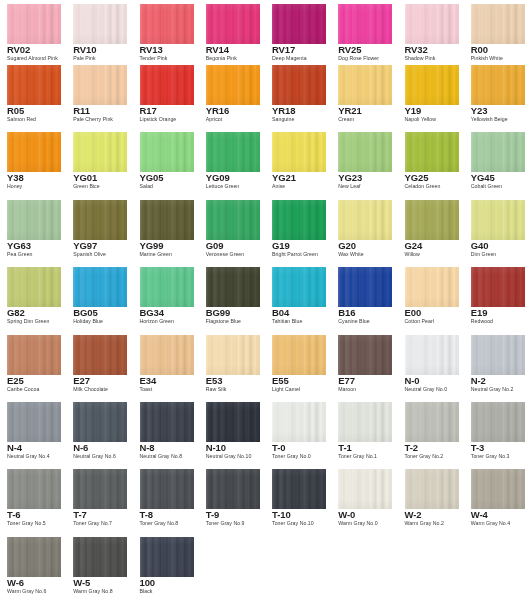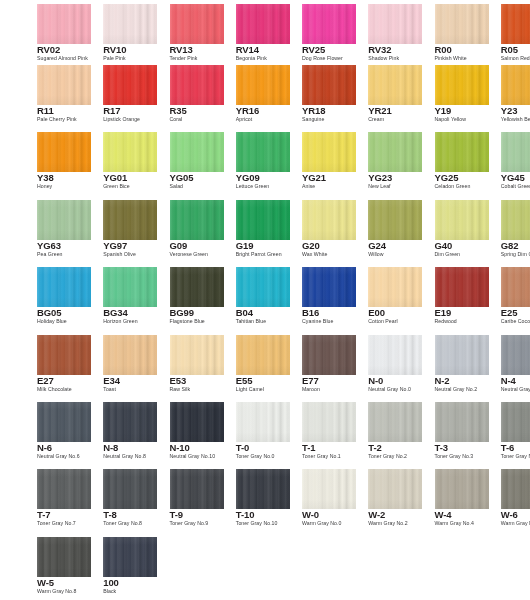--- a/index.html
+++ b/index.html
@@ -14,21 +14,20 @@
     font-family: "Liberation Sans", sans-serif;
     -webkit-font-smoothing: antialiased;
   }
   #chart {
     width: 530px;
     height: 600px;
     display: grid;
     grid-template-columns: repeat(8, 66.25px);
     grid-template-rows: 61px repeat(8, 67.375px);
     box-sizing: border-box;
-    padding-left: 30px;
   }
   .cell {
     position: relative;
     box-sizing: border-box;
     padding: 0;
   }
   .swatch {
     position: absolute;
     left: 7px;
     top: 4px;
@@ -140,20 +139,29 @@
     <div class="cell r0">
       <div class="swatch" style="background: rgb(232, 53, 123);">
         <span class="tex"></span>
         <span class="tex2"></span>
         <span class="tex3"></span>
       </div>
       <div class="code">RV14</div>
       <div class="name">Begonia Pink</div>
     </div>
     <div class="cell r0">
+      <div class="swatch" style="background: rgb(181, 25, 109);">
+        <span class="tex"></span>
+        <span class="tex2"></span>
+        <span class="tex3"></span>
+      </div>
+      <div class="code">RV17</div>
+      <div class="name">Deep Magenta</div>
+    </div>
+    <div class="cell r0">
       <div class="swatch" style="background: rgb(242, 63, 163);">
         <span class="tex"></span>
         <span class="tex2"></span>
         <span class="tex3"></span>
       </div>
       <div class="code">RV25</div>
       <div class="name">Dog Rose Flower</div>
     </div>
     <div class="cell r0">
       <div class="swatch" style="background: rgb(249, 207, 216);">
@@ -194,29 +202,20 @@
     <div class="cell">
       <div class="swatch" style="background: rgb(228, 50, 44);">
         <span class="tex"></span>
         <span class="tex2"></span>
         <span class="tex3"></span>
       </div>
       <div class="code">R17</div>
       <div class="name">Lipstick Orange</div>
     </div>
     <div class="cell">
-      <div class="swatch" style="background: rgb(234, 58, 82);">
-        <span class="tex"></span>
-        <span class="tex2"></span>
-        <span class="tex3"></span>
-      </div>
-      <div class="code">R35</div>
-      <div class="name">Coral</div>
-    </div>
-    <div class="cell">
       <div class="swatch" style="background: rgb(248, 154, 22);">
         <span class="tex"></span>
         <span class="tex2"></span>
         <span class="tex3"></span>
       </div>
       <div class="code">YR16</div>
       <div class="name">Apricot</div>
     </div>
     <div class="cell">
       <div class="swatch" style="background: rgb(195, 65, 31);">
@@ -336,20 +335,29 @@
       <div class="name">Pea Green</div>
     </div>
     <div class="cell">
       <div class="swatch" style="background: rgb(122, 114, 55);">
         <span class="tex"></span>
         <span class="tex2"></span>
         <span class="tex3"></span>
       </div>
       <div class="code">YG97</div>
       <div class="name">Spanish Olive</div>
+    </div>
+    <div class="cell">
+      <div class="swatch" style="background: rgb(94, 93, 50);">
+        <span class="tex"></span>
+        <span class="tex2"></span>
+        <span class="tex3"></span>
+      </div>
+      <div class="code">YG99</div>
+      <div class="name">Marine Green</div>
     </div>
     <div class="cell">
       <div class="swatch" style="background: rgb(52, 168, 98);">
         <span class="tex"></span>
         <span class="tex2"></span>
         <span class="tex3"></span>
       </div>
       <div class="code">G09</div>
       <div class="name">Veronese Green</div>
     </div>

